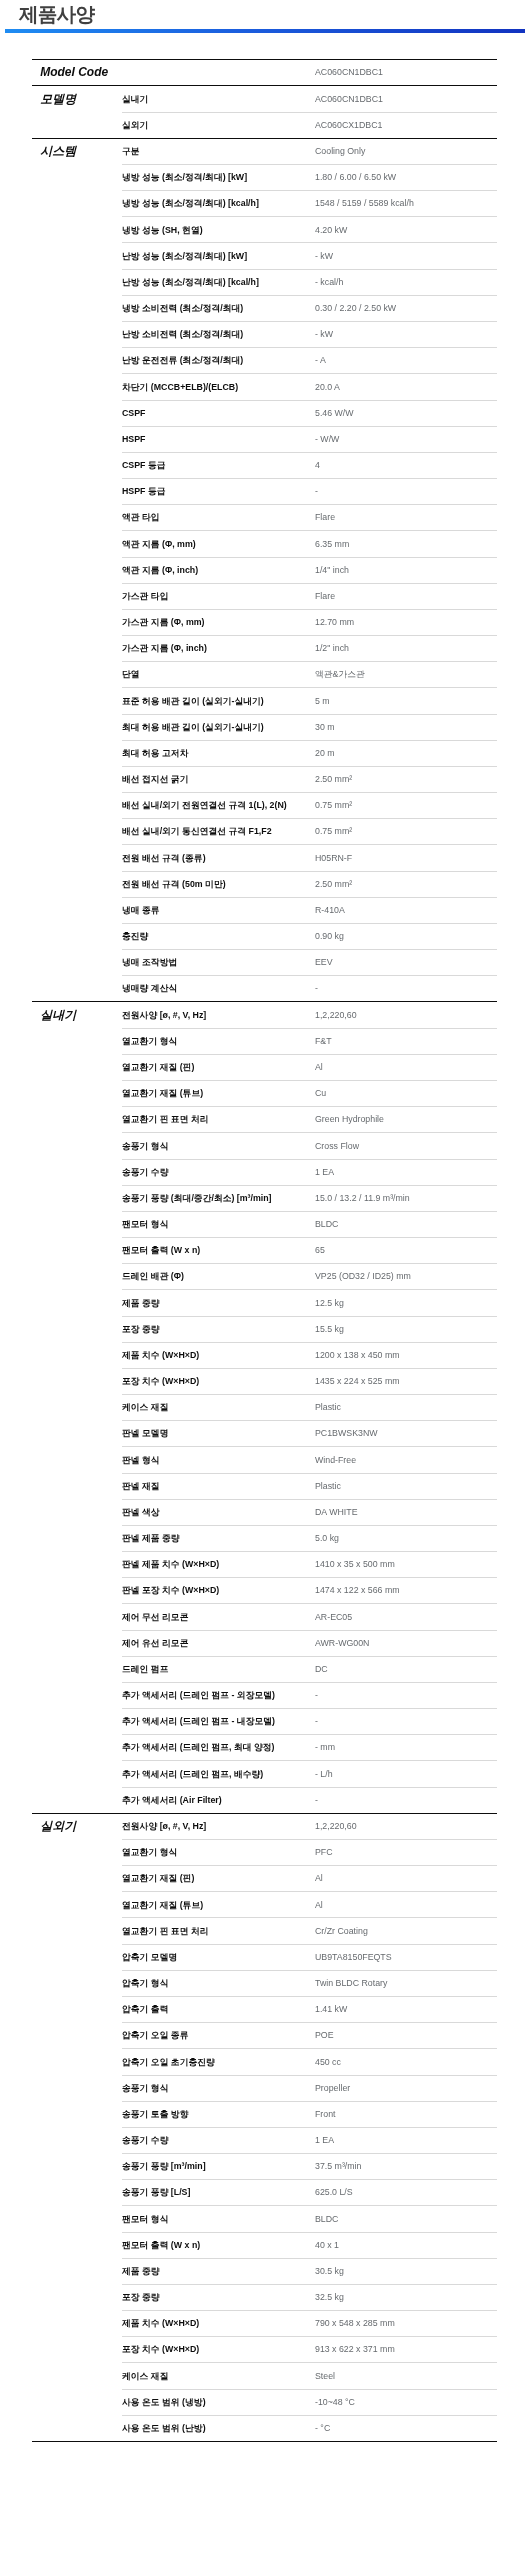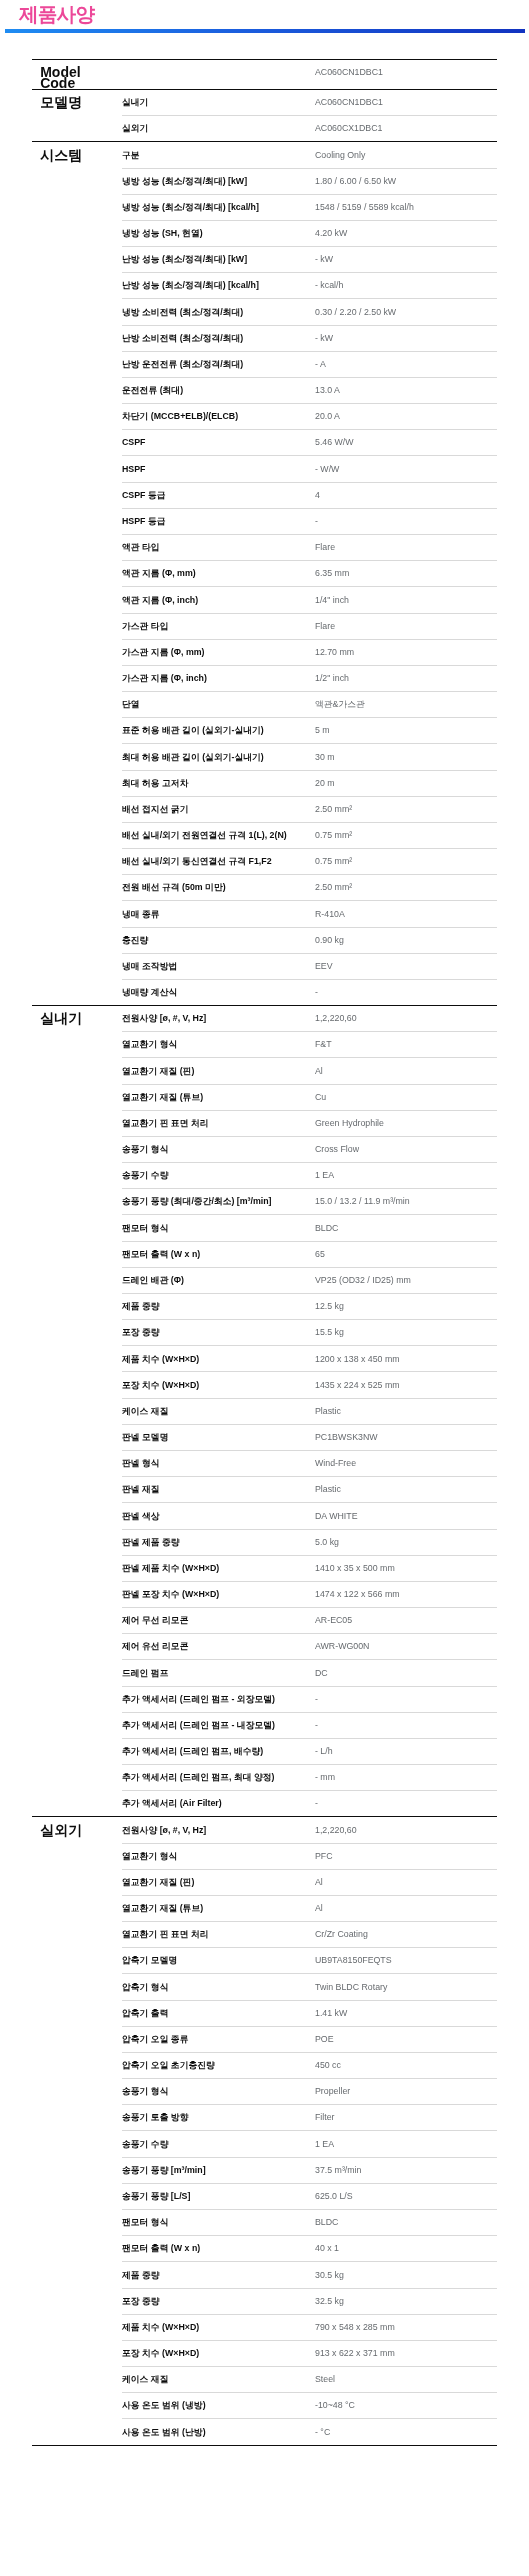--- a/index.html
+++ b/index.html
@@ -11,46 +11,47 @@
   .page {
     width: 529px;
     padding-bottom: 13.4px;
   }
   .page-title {
     margin: 3.1px 0 0 19px;
     font-size: 19.6px;
     line-height: 23px;
     font-weight: 800;
     letter-spacing: -0.8px;
-    color: #ec4899;
+    color: #404040;
   }
   .title-underline {
     height: 4.1px;
     margin: 3.1px 3.6px 0 5.2px;
     background: linear-gradient(90deg, #1f8cf2 0%, #1b5ede 45%, #1233c0 100%);
   }
   .spec-table {
     margin: 26px 32px 0 32px;
     border-top: 1.5px solid #0d0d0d;
     border-bottom: 1.5px solid #0d0d0d;
   }
   .spec-section {
     display: grid;
     grid-template-columns: 90px 1fr;
   }
   .spec-section + .spec-section {
     border-top: 1.5px solid #0d0d0d;
   }
   .cat-cell {
-    font-size: 14px;
+    font-size: 12px;
     font-weight: 700;
     color: #0d0d0d;
     padding: 7.2px 4.1px 0 8.2px;
     line-height: 10.8px;
     word-break: keep-all;
+    font-style: italic;
   }
   .rows { display: block; }
   .spec-row {
     display: grid;
     grid-template-columns: 193px 1fr;
     padding: 7.2px 0;
   }
   .spec-row + .spec-row {
     border-top: 0.5px solid #d9d9d9;
   }
@@ -133,24 +134,20 @@
           </div>
           <div class="spec-row">
             <div class="label-cell">난방 소비전력 (최소/정격/최대)</div>
             <div class="value-cell">- kW</div>
           </div>
           <div class="spec-row">
             <div class="label-cell">난방 운전전류 (최소/정격/최대)</div>
             <div class="value-cell">- A</div>
           </div>
           <div class="spec-row">
-            <div class="label-cell">운전전류 (최대)</div>
-            <div class="value-cell">13.0 A</div>
-          </div>
-          <div class="spec-row">
             <div class="label-cell">차단기 (MCCB+ELB)/(ELCB)</div>
             <div class="value-cell">20.0 A</div>
           </div>
           <div class="spec-row">
             <div class="label-cell">CSPF</div>
             <div class="value-cell">5.46 W/W</div>
           </div>
           <div class="spec-row">
             <div class="label-cell">HSPF</div>
             <div class="value-cell">- W/W</div>
@@ -207,20 +204,24 @@
             <div class="label-cell">배선 접지선 굵기</div>
             <div class="value-cell">2.50 mm²</div>
           </div>
           <div class="spec-row">
             <div class="label-cell">배선 실내/외기 전원연결선 규격 1(L), 2(N)</div>
             <div class="value-cell">0.75 mm²</div>
           </div>
           <div class="spec-row">
             <div class="label-cell">배선 실내/외기 통신연결선 규격 F1,F2</div>
             <div class="value-cell">0.75 mm²</div>
+          </div>
+          <div class="spec-row">
+            <div class="label-cell">전원 배선 규격 (종류)</div>
+            <div class="value-cell">H05RN-F</div>
           </div>
           <div class="spec-row">
             <div class="label-cell">전원 배선 규격 (50m 미만)</div>
             <div class="value-cell">2.50 mm²</div>
           </div>
           <div class="spec-row">
             <div class="label-cell">냉매 종류</div>
             <div class="value-cell">R-410A</div>
           </div>
           <div class="spec-row">
@@ -346,26 +347,26 @@
           </div>
           <div class="spec-row">
             <div class="label-cell">추가 액세서리 (드레인 펌프 - 외장모델)</div>
             <div class="value-cell">-</div>
           </div>
           <div class="spec-row">
             <div class="label-cell">추가 액세서리 (드레인 펌프 - 내장모델)</div>
             <div class="value-cell">-</div>
           </div>
           <div class="spec-row">
+            <div class="label-cell">추가 액세서리 (드레인 펌프, 최대 양정)</div>
+            <div class="value-cell">- mm</div>
+          </div>
+          <div class="spec-row">
             <div class="label-cell">추가 액세서리 (드레인 펌프, 배수량)</div>
             <div class="value-cell">- L/h</div>
-          </div>
-          <div class="spec-row">
-            <div class="label-cell">추가 액세서리 (드레인 펌프, 최대 양정)</div>
-            <div class="value-cell">- mm</div>
           </div>
           <div class="spec-row">
             <div class="label-cell">추가 액세서리 (Air Filter)</div>
             <div class="value-cell">-</div>
           </div>
         </div>
       </div>
       <div class="spec-section">
         <div class="cat-cell">실외기</div>
         <div class="rows">
@@ -408,21 +409,21 @@
           <div class="spec-row">
             <div class="label-cell">압축기 오일 초기충진량</div>
             <div class="value-cell">450 cc</div>
           </div>
           <div class="spec-row">
             <div class="label-cell">송풍기 형식</div>
             <div class="value-cell">Propeller</div>
           </div>
           <div class="spec-row">
             <div class="label-cell">송풍기 토출 방향</div>
-            <div class="value-cell">Filter</div>
+            <div class="value-cell">Front</div>
           </div>
           <div class="spec-row">
             <div class="label-cell">송풍기 수량</div>
             <div class="value-cell">1 EA</div>
           </div>
           <div class="spec-row">
             <div class="label-cell">송풍기 풍량 [m³/min]</div>
             <div class="value-cell">37.5 m³/min</div>
           </div>
           <div class="spec-row">

